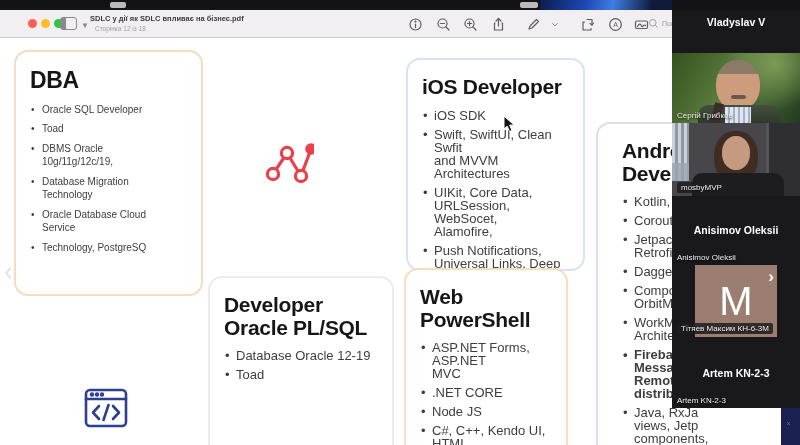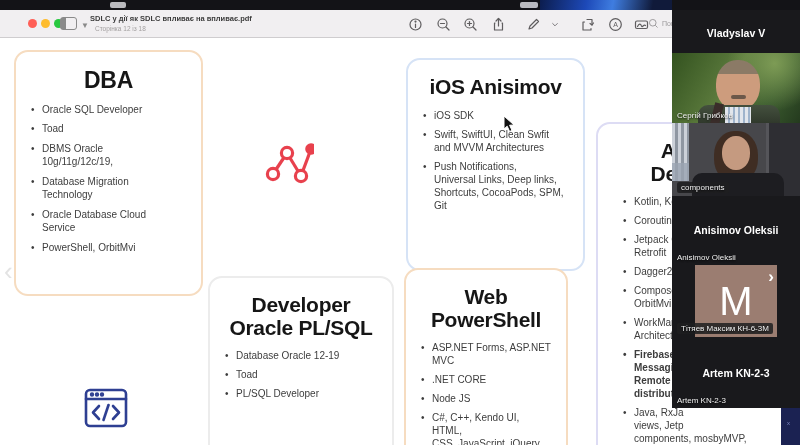--- a/index.html
+++ b/index.html
@@ -22,23 +22,23 @@
   .doc-title { position:absolute; left:90px; top:4px; font-size:7.5px; font-weight:bold; color:#3c3c3c; white-space:nowrap; }
   .doc-subtitle { position:absolute; left:95px; top:15px; font-size:6.5px; color:#a3a0a0; white-space:nowrap; }
   .ticon { position:absolute; top:7px; width:15px; height:15px; color:#5f5d5f; }
   .ticon svg { width:100%; height:100%; stroke:#5f5d5f; fill:none; stroke-width:1.2; stroke-linecap:round; stroke-linejoin:round; }
   .searchbox { position:absolute; left:648px; top:8px; display:flex; align-items:center; gap:3px; color:#9a989a; }
   .searchbox svg { width:11px; height:11px; stroke:#9a989a; fill:none; stroke-width:1.3; }
   .search-label { font-size:7px; color:#9a989a; white-space:nowrap; }
 
   
   .card { position:absolute; background:#fff; border-radius:14px; padding:16px 14px; }
-  .card h2 { font-weight:bold; color:#161616; letter-spacing:-0.3px; line-height:1.08;text-align:center; }
+  .card h2 { font-weight:bold; color:#161616; letter-spacing:-0.3px; line-height:1.08; }
   .card ul { list-style:none; margin-top:10px; }
-  .card li { position:relative; padding-left:12px; font-size:10px; line-height:13px; color:#3d3d3d; margin-bottom:6px; }
+  .card li { position:relative; padding-left:12px; font-size:13px; line-height:13px; color:#3d3d3d; margin-bottom:6px; }
   .card li::before { content:"\2022"; position:absolute; left:1px; top:0; color:#3d3d3d; }
   .card li.b { font-weight:bold; }
   .card-dba     { left:14px;  top:40px;  width:189px; height:246px; border:2px solid #f6dcc0; }
   .card-dba h2 { font-size:23px; }
   .card-dba li { font-size:10px; line-height:13.5px; }
   .card-ios     { left:406px; top:48px;  width:179px; height:213px; border:2px solid #d6e3f6; }
   .card-ios h2 { font-size:21px; }
   .card-android { left:596px; top:112px; width:198px; height:360px; border:2px solid #dddcf4; padding-left:24px; }
   .card-android h2 { font-size:21px; }
   .card-plsql   { left:208px; top:266px; width:186px; height:200px; border:2px solid #ececec; }
@@ -100,21 +100,21 @@
 
 <div class="screen">
 
   <div class="window">
     <div class="titlebar">
       <span class="tl" style="left:28px;background:#ff5f57"></span>
       <span class="tl" style="left:41px;background:#febc2e"></span>
       <span class="tl" style="left:54px;background:#28c840"></span>
       <span class="sidebar-toggle"></span>
       <span class="tb-chev">▼</span>
-      <div class="doc-title">SDLC у дії як SDLC впливає на впливає.pdf</div>
+      <div class="doc-title">SDLC у дії як SDLC впливає на бізнес.pdf</div>
       <div class="doc-subtitle">Сторінка 12 із 18</div>
 
       <span class="ticon" style="left:408px">
         <svg viewBox="0 0 15 15">
             <circle cx="7.5" cy="7.5" r="5.5"></circle>
             <line x1="7.5" y1="7" x2="7.5" y2="10.5"></line>
             <circle cx="7.5" cy="4.6" r="0.5" fill="#5f5d5f"></circle>
           </svg></span>
       <span class="ticon" style="left:436px">
         <svg viewBox="0 0 15 15">
@@ -171,29 +171,30 @@
     <div class="nav-prev">‹</div>
 
     <div class="card card-dba">
       <h2>DBA</h2>
       <ul>
           <li>Oracle SQL Developer</li>
           <li>Toad</li>
           <li>DBMS Oracle<br>10g/11g/12c/19,</li>
           <li>Database Migration<br>Technology</li>
           <li>Oracle Database Cloud<br>Service</li>
-          <li>PowerShell, OrbitMvi</li>
+          <li>Technology, PostgreSQ</li>
         </ul>
     </div>
 
     <div class="card card-ios">
-      <h2>iOS Anisimov</h2>
+      <h2>iOS Developer</h2>
       <ul>
           <li>iOS SDK</li>
           <li>Swift, SwiftUI, Clean Swfit<br>and MVVM Architectures</li>
+          <li>UIKit, Core Data,<br>URLSession, WebSocet,<br>Alamofire,</li>
           <li>Push  Notifications,<br>Universal Links, Deep links,<br>Shortcuts, CocoaPods,  SPM,<br>Git</li>
         </ul>
     </div>
 
     <div class="card card-android">
       <h2>Android<br>Developer</h2>
       <ul>
           <li>Kotlin, Kot</li>
           <li>Coroutines</li>
           <li>Jetpack Co<br>Retrofit</li>
@@ -203,21 +204,20 @@
           <li class="b">Firebase S<br>Messaging<br>Remote co<br>distributio</li>
           <li>Java,  RxJa<br>views, Jetp<br>components,  mosbyMVP,<br>MVP, MVVM</li>
         </ul>
     </div>
 
     <div class="card card-plsql">
       <h2>Developer<br>Oracle PL/SQL</h2>
       <ul>
           <li>Database Oracle 12-19</li>
           <li>Toad</li>
-          <li>PL/SQL Developer</li>
         </ul>
     </div>
 
     <div class="card card-web">
       <h2>Web PowerShell</h2>
       <ul>
           <li>ASP.NET Forms, ASP.NET<br>MVC</li>
           <li>.NET CORE</li>
           <li>Node JS</li>
           <li>C#, C++,  Kendo UI, HTML,<br>CSS, JavaScript, iQuery,<br>Bootstrap</li>
@@ -255,42 +255,42 @@
 
   <div class="menustrip">
     <span class="pill" style="left:110px;width:16px"></span>
     <span class="pill" style="left:520px;width:18px"></span>
     <span class="pill" style="left:578px;width:24px"></span>
     <div class="bluestreak"></div>
   </div>
 
   <div class="panel">
 
-    <div class="tile" style="top:17px;height:67px">
+    <div class="tile" style="top:6px;height:67px">
       <div class="big-name" style="top:10px">Vladyslav V</div>
       <div class="tile-label">Vladyslav V</div>
     </div>
 
     <div class="tile vid-man" style="top:53px;height:70px">
       <div class="man-head"></div>
       <div class="man-mustache"></div>
       <div class="man-body"></div>
       <div class="man-shirt"></div>
       <div class="man-strap"></div>
       <div class="tile-label">Сергій Грибков</div>
     </div>
 
     <div class="tile vid-woman" style="top:123px;height:73px">
       <div class="woman-blinds"></div>
       <div class="woman-city"></div>
       <div class="woman-frame"></div>
       <div class="woman-hair"></div>
       <div class="woman-face"></div>
       <div class="woman-body"></div>
-      <div class="tile-label chip">components</div>
+      <div class="tile-label chip">mosbyMVP</div>
     </div>
 
     <div class="tile" style="top:196px;height:69px">
       <div class="big-name" style="top:28px">Anisimov Oleksii</div>
       <div class="tile-label">Anisimov Oleksii</div>
     </div>
 
     <div class="tile" style="top:265px;height:72px">
       <div class="avatar-box">
         <span class="avatar-initial">M</span>

